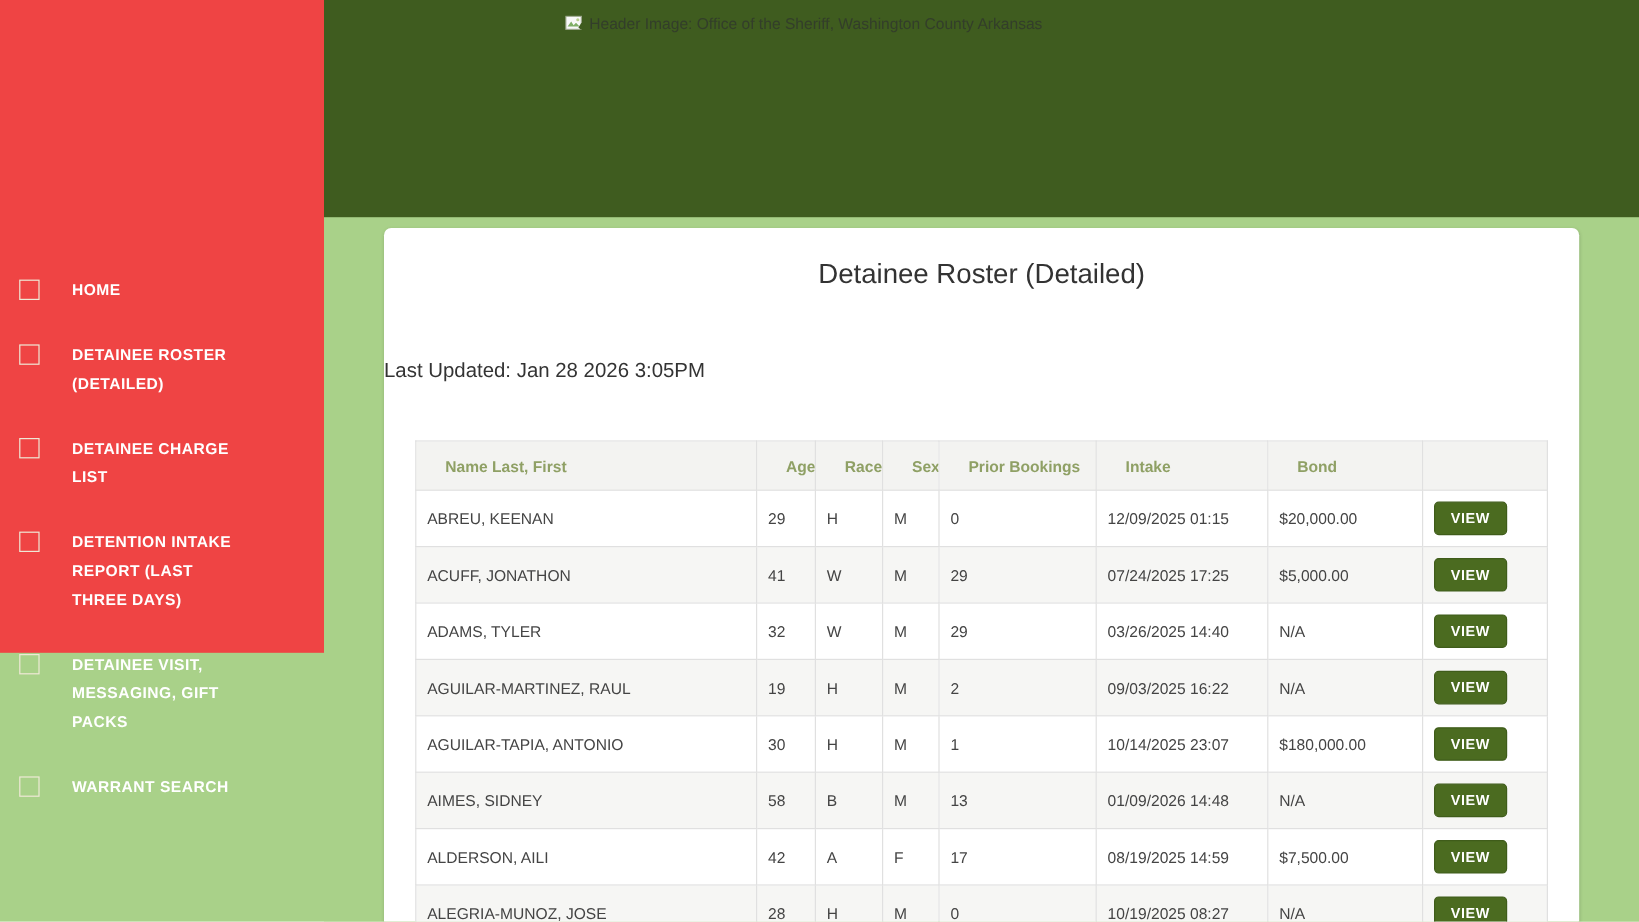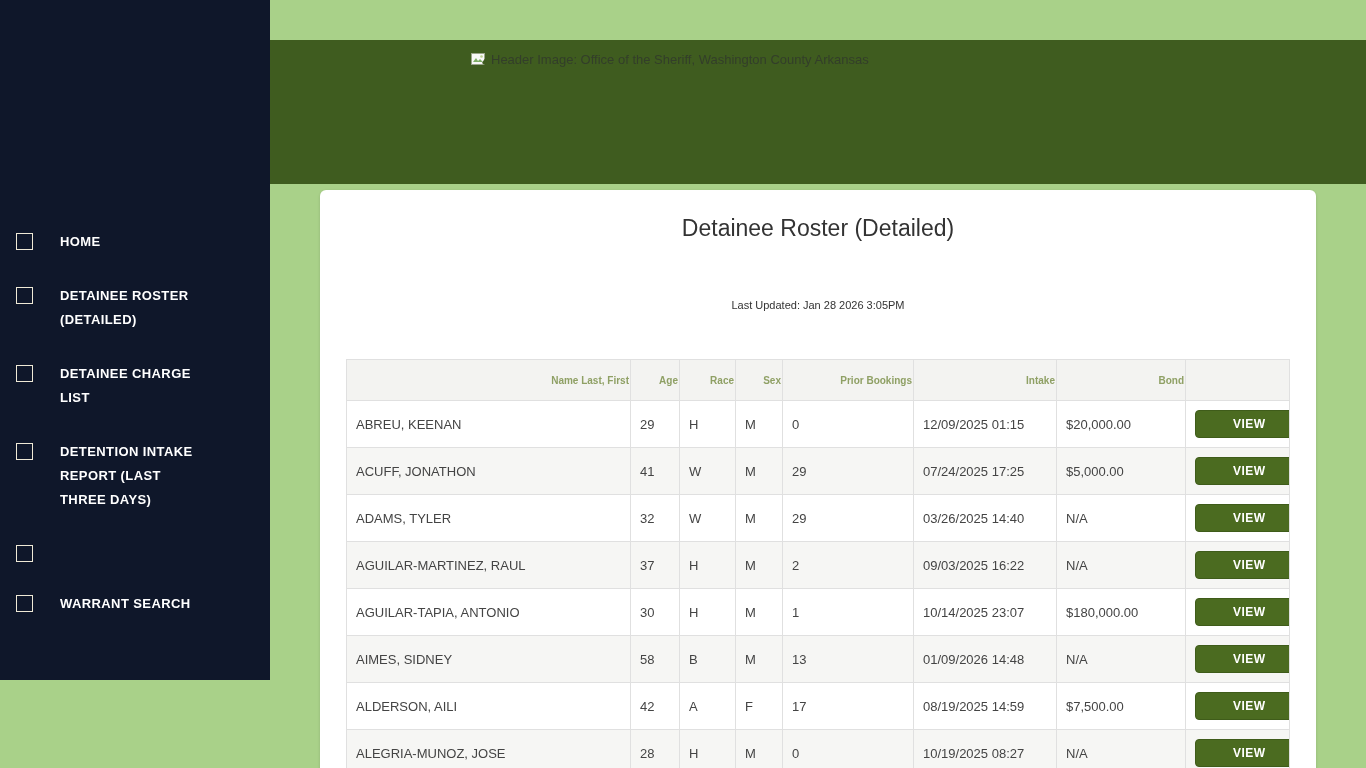--- a/index.html
+++ b/index.html
@@ -3,32 +3,32 @@
 <meta charset="utf-8">
 <style>
   html,body{margin:0;padding:0;}
   body{
     width:1366px;height:768px;overflow:hidden;position:relative;
     background:#a9d189;
     font-family:"Liberation Sans", sans-serif;
   }
   
   .top-band{
-    position:absolute;left:0;top:0;width:1366px;height:144px;
-    background:#3f5c1f;z-index:2;margin-top:40px;
+    position:absolute;left:0;top:0;width:1366px;height:181px;
+    background:#3f5c1f;z-index:2;
   }
   .broken-header{
     position:absolute;left:471px;top:12px;display:flex;align-items:center;gap:4px;
     color:#333e2a;font-size:13px;
   }
   .broken-img-glyph{width:16px;height:14px;flex:0 0 auto;}
   
   .sidebar{
-    position:absolute;left:0;top:0;width:270px;height:680px;
-    background:#0f172a;z-index:3;
+    position:absolute;left:0;top:0;width:270px;height:544px;
+    background:#ef4444;z-index:3;
   }
   .menu{
     position:absolute;left:0;top:230px;width:270px;height:485px;overflow:hidden;
   }
   .menu-item{
     display:flex;align-items:flex-start;margin:0 0 30px 16px;cursor:pointer;
   }
   .menu-icon{
     width:15px;height:15px;border:1px solid #efe9d6;margin:3px 27px 0 0;flex:0 0 auto;
   }
@@ -43,42 +43,42 @@
   }
   .card{
     position:absolute;left:320px;top:190px;width:996px;height:640px;
     background:#ffffff;border-radius:6px;z-index:2;
     box-shadow:0 1px 3px rgba(0,0,0,.15);
   }
   .page-title{
     text-align:center;color:#333333;font-size:23px;margin-top:25px;font-weight:normal;
   }
   .last-updated{
-    text-align:center;color:#333333;font-size:11px;margin-top:57px;
+    text-align:left;color:#333333;font-size:17px;margin-top:57px;
   }
   
   table.roster{
     border-collapse:collapse;table-layout:fixed;
     margin:48px 0 0 26px;width:943px;
     font-size:13px;color:#444444;
   }
   table.roster th, table.roster td{
     border:1px solid #e0e0e0;overflow:hidden;white-space:nowrap;
   }
   table.roster th{
     height:38px;background:#f3f3f1;color:#8fa065;font-weight:bold;
-    text-align:right;font-size:10px;padding-left:24px;
+    text-align:left;font-size:13px;padding-left:24px;
   }
   table.roster td{height:44px;padding-left:9px;text-align:left;background:#ffffff;}
   tr.alt td{background:#f6f6f4;margin-left:11px;}
   td.btn-cell{text-align:center;padding-left:0;}
   .view-btn{
     display:inline-block;background:#4b6b20;border:1px solid #3f5c1a;color:#ffffff;
     font-weight:bold;font-size:12px;letter-spacing:.5px;
-    padding:6px 37px;border-radius:4px;cursor:pointer;
+    padding:6px 13px;border-radius:4px;cursor:pointer;
     font-family:"Liberation Sans", sans-serif;
   }
 </style>
 </head>
 <body>
 
 <div class="content-bg"></div>
 
 <div class="top-band">
   <div class="broken-header">
@@ -105,20 +105,21 @@
       <div class="menu-item">
     <span class="menu-icon"></span>
     <span class="menu-label">DETAINEE CHARGE LIST</span>
   </div>
       <div class="menu-item">
     <span class="menu-icon"></span>
     <span class="menu-label">DETENTION INTAKE REPORT (LAST THREE DAYS)</span>
   </div>
       <div class="menu-item">
     <span class="menu-icon"></span>
+    <span class="menu-label">DETAINEE VISIT, MESSAGING, GIFT PACKS</span>
   </div>
       <div class="menu-item">
     <span class="menu-icon"></span>
     <span class="menu-label">WARRANT SEARCH</span>
   </div>
     </nav>
 </div>
 
 <div class="card">
   <h1 class="page-title">Detainee Roster (Detailed)</h1>
@@ -179,21 +180,21 @@
     <td>M</td>
     <td>29</td>
     <td>03/26/2025 14:40</td>
     <td>N/A</td>
     <td class="btn-cell">
       <button class="view-btn">VIEW</button>
     </td>
   </tr>
         <tr class="alt">
     <td>AGUILAR-MARTINEZ, RAUL</td>
-    <td>37</td>
+    <td>19</td>
     <td>H</td>
     <td>M</td>
     <td>2</td>
     <td>09/03/2025 16:22</td>
     <td>N/A</td>
     <td class="btn-cell">
       <button class="view-btn">VIEW</button>
     </td>
   </tr>
         <tr>

